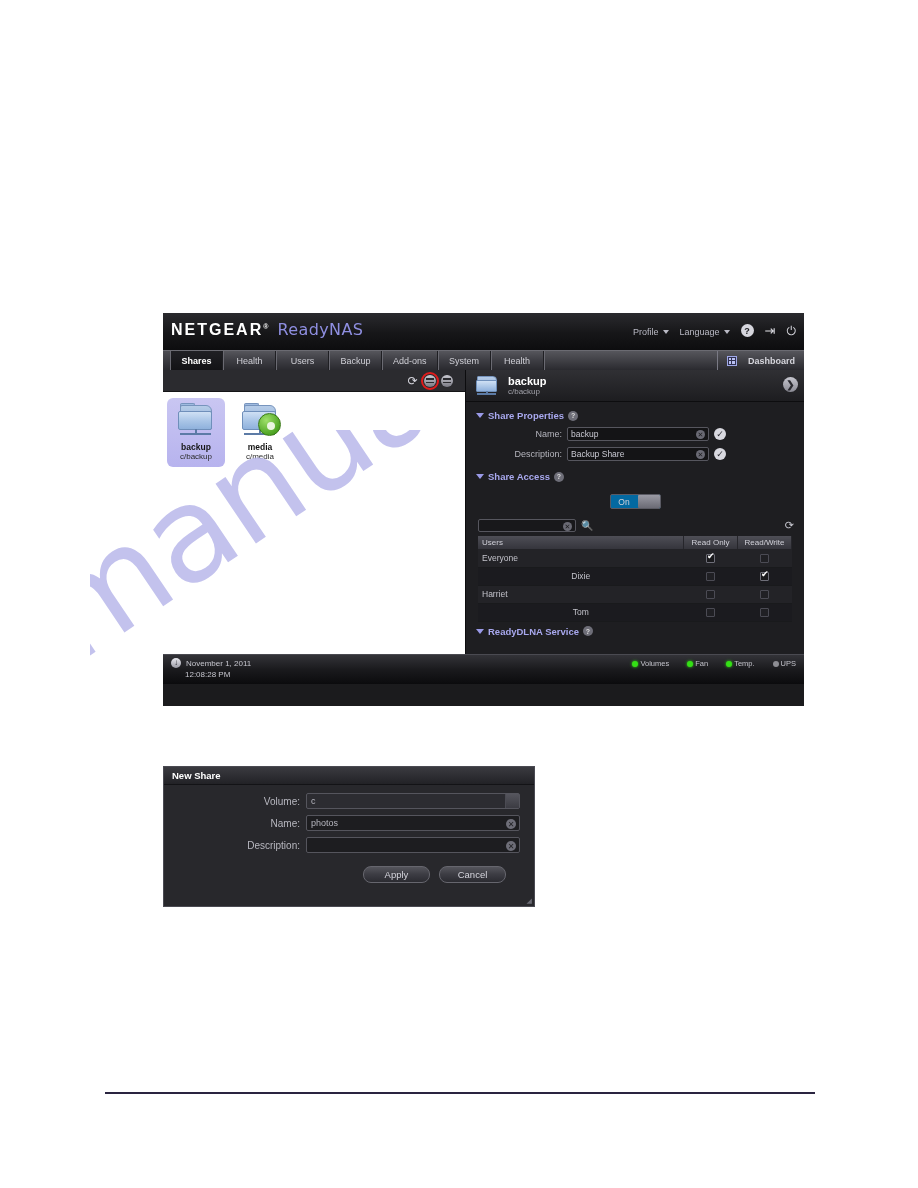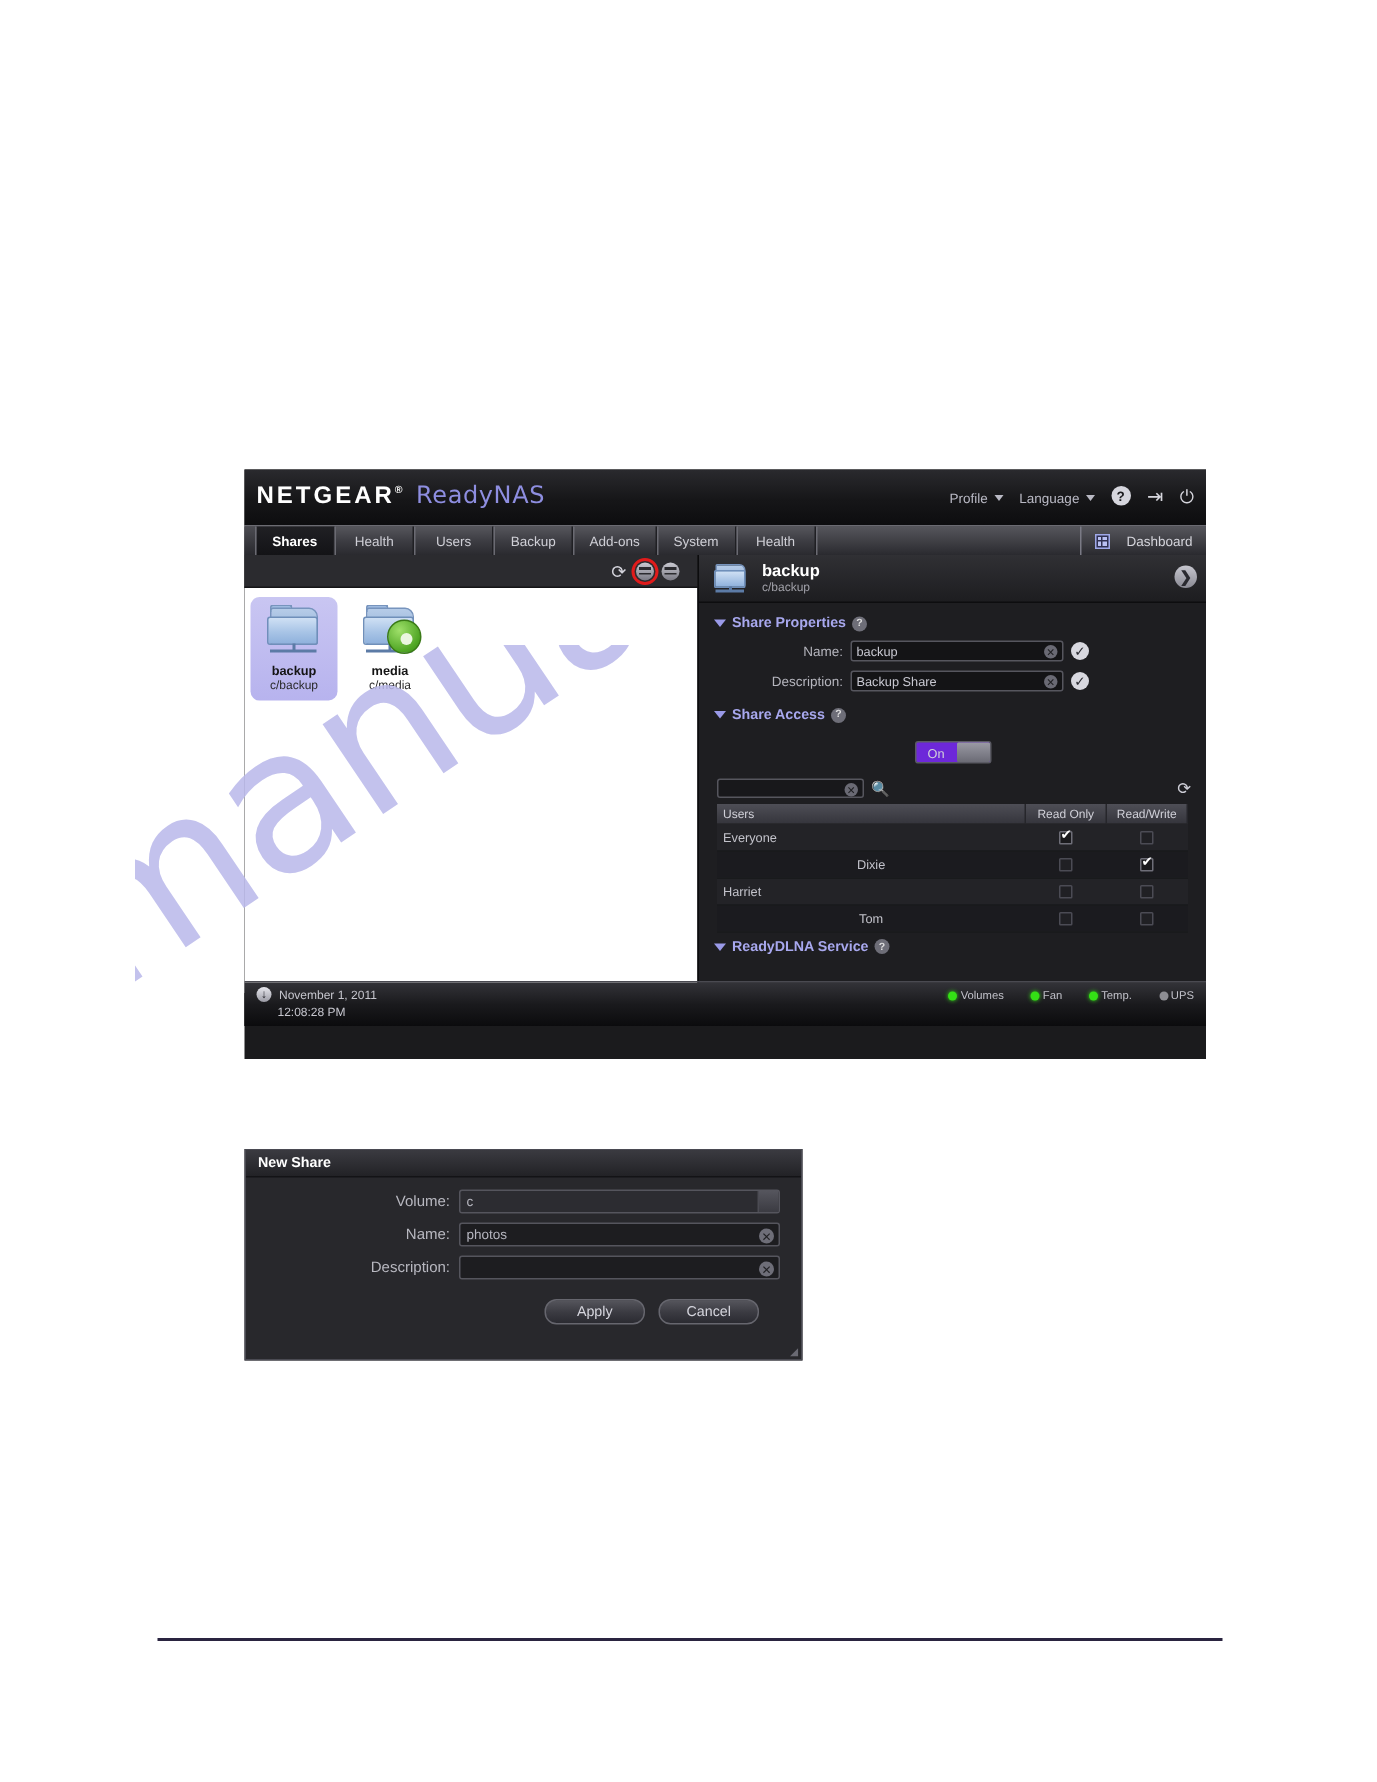--- a/index.html
+++ b/index.html
@@ -104,21 +104,21 @@
   .tab.active {
     background: linear-gradient(to bottom, #202024 0%, #131316 100%);
     color: #ffffff; font-weight: bold;
   }
   .tab-filler { flex: 1; background: linear-gradient(to bottom,#56565c,#2a2a2f);
                 border-left: 1px solid #6a6a72; }
   .dash-btn {
     display: flex; align-items: center; gap: 11px;
     padding: 0 9px; font-size: 9px; color: #d4d4db;
     background: linear-gradient(to bottom,#56565c,#2a2a2f);
-    border-left: 1px solid #7a7a85; cursor: pointer; white-space: nowrap;
+    border-left: 1px solid #7a7a85; cursor: pointer; white-space: nowrap; font-weight: bold;
   }
   .dash-grid {
     width: 10px; height: 10px; border: 1px solid #9fa8e8;
     background: #2f3050; display: grid;
     grid-template-columns: 1fr 1fr; grid-template-rows: 1fr 1fr; gap: 1px;
     padding: 1px;
   }
   .dash-grid i { background: #b9c0f2; }
 
   
@@ -271,21 +271,21 @@
   }
   .ok-ic {
     width: 12px; height: 12px; border-radius: 50%;
     background: #d8d8df; color: #2b2b31;
     font-size: 9px; display: flex; align-items: center; justify-content: center;
   }
 
   .toggle-row { display: flex; justify-content: center; padding: 6px 0 10px; }
   .toggle {
     width: 51px; height: 15px; border-radius: 2px;
-    background: #6d28d9; border: 1px solid #5a5a63;
+    background: #0369a1; border: 1px solid #5a5a63;
     display: flex; align-items: center; cursor: pointer;
   }
   .toggle-label { flex: 1; text-align: center; font-size: 8.5px; color: #d2d2da; }
   .toggle-knob {
     width: 22px; height: 13px; margin-right: 0px;
     background: linear-gradient(to bottom,#9a9aa4,#6b6b75); border-radius: 1px;
   }
 
   .search-row {
     display: flex; align-items: center; gap: 5px;

